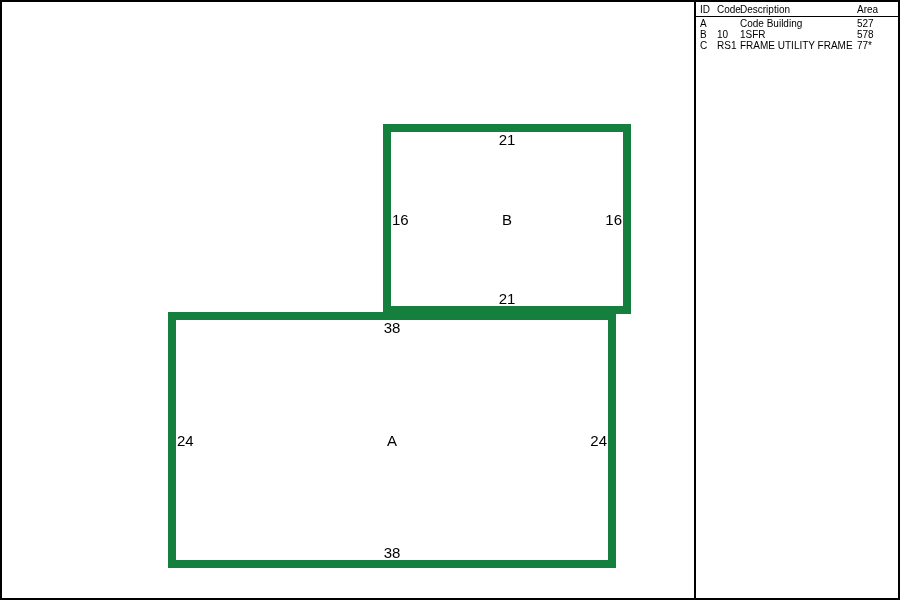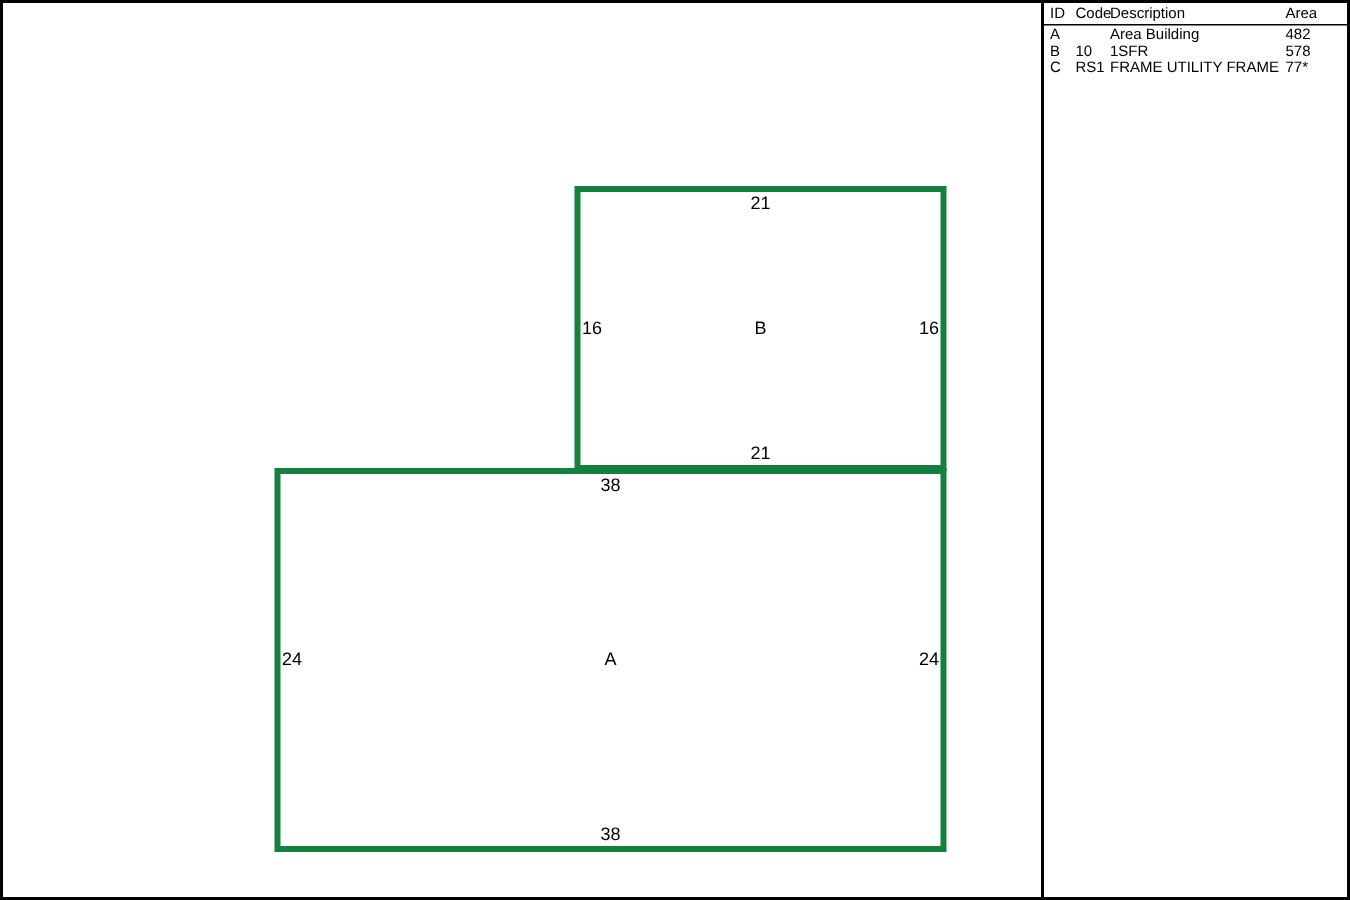--- a/index.html
+++ b/index.html
@@ -24,25 +24,25 @@
 
   
   .canvas {
     position: absolute;
     left: 0; top: 0;
     width: 692px; height: 600px;
   }
 
   .shape {
     position: absolute;
-    border: 4px solid #15803d;
-    font-size: 12px;
+    border: 8px solid #15803d;
+    font-size: 15px;
     line-height: 11px;
   }
-  .shape-a { left: 181px; top: 310px; width: 448px; height: 256px; }
+  .shape-a { left: 166px; top: 310px; width: 448px; height: 256px; }
   .shape-b { left: 381px; top: 122px; width: 248px; height: 190px; }
 
   .dim { position: absolute; white-space: nowrap; }
   .dim-top    { top: 2px;  left: 50%; transform: translateX(-50%); }
   .dim-bottom { bottom: 2px; left: 50%; transform: translateX(-50%); }
   .dim-left   { left: 1px;  top: 50%; transform: translateY(-50%); }
   .dim-right  { right: 1px; top: 50%; transform: translateY(-50%); }
   .shape-label{ position: absolute; top: 50%; left: 50%; transform: translate(-50%,-50%); }
 
   
@@ -100,22 +100,22 @@
     <div class="legend-row legend-header">
       <span>ID</span>
       <span>Code</span>
       <span>Description</span>
       <span class="col-area">Area</span>
     </div>
 
     <div class="legend-row">
       <span>A</span>
       <span></span>
-      <span>Area Building</span>
-      <span class="col-area">482</span>
+      <span>Code Building</span>
+      <span class="col-area">527</span>
     </div>
 
     <div class="legend-row">
       <span>B</span>
       <span>10</span>
       <span>1SFR</span>
       <span class="col-area">578</span>
     </div>
 
     <div class="legend-row">

